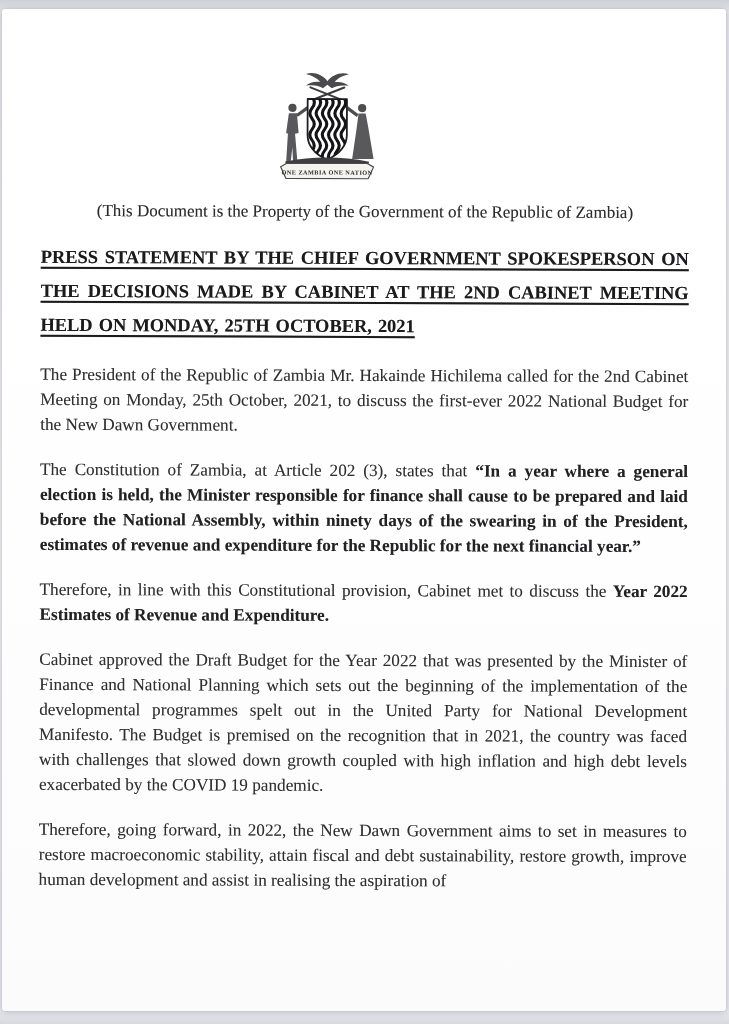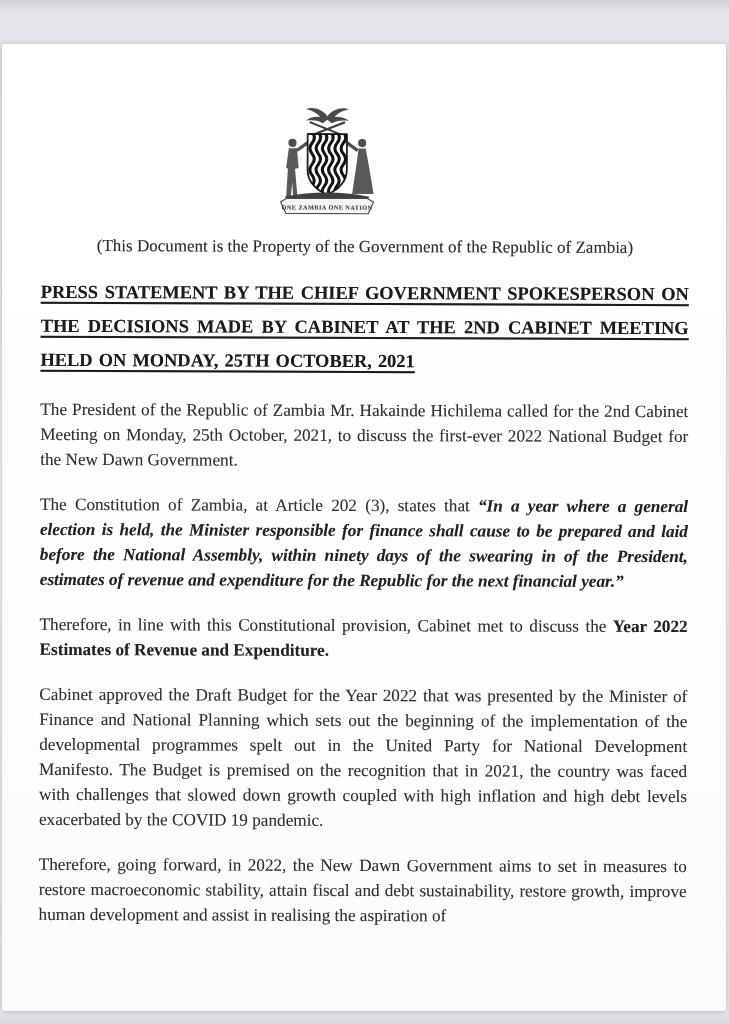--- a/index.html
+++ b/index.html
@@ -16,21 +16,20 @@
     background: linear-gradient(180deg, #cfcfd6 0%, #e4e4ea 1.2%, #ededf1 50%, #e6e6ec 98.8%, #d8d8df 100%);
   }
   .page {
     position: absolute;
     top: 9px; left: 2px; right: 3px; bottom: 13px;
     background: linear-gradient(180deg, #ffffff 0%, #fefefe 55%, #fbfbfc 100%);
     border-radius: 3px;
     box-shadow: 0 1px 6px rgba(40,40,60,0.22), 0 0 1px rgba(40,40,60,0.25);
     box-sizing: border-box;
     padding: 52px 38px 0 38px;
-    margin-top: 35px;
   }
   .content { transform: rotate(0.2deg); color: #2f2f31; }
   .emblem {
     width: 134px; height: 118px;
     margin: 6px auto 0 auto;
     transform: translateX(-38px);
   }
   .notice {
     margin: 14px 0 0 0;
     font-size: 17px;
@@ -55,21 +54,21 @@
   .body-text { margin-top: 2px; }
   .para {
     margin: 20px 0 0 0;
     font-size: 17.2px;
     line-height: 25px;
     text-align: justify;
     color: #2f2f31;
     text-shadow: 0 0 0.4px rgba(30,30,30,0.3);
   }
   .para .b { font-weight: bold; color: #222224; }
-  .para .i { font-style: italic; }
+  .para .i { }
 </style>
 </head>
 <body>
 
 <div class="backdrop">
   <div class="page">
     <div class="content">
 
       <div class="emblem">
         <svg viewBox="0 0 150 132" width="134" height="118" aria-hidden="true">

